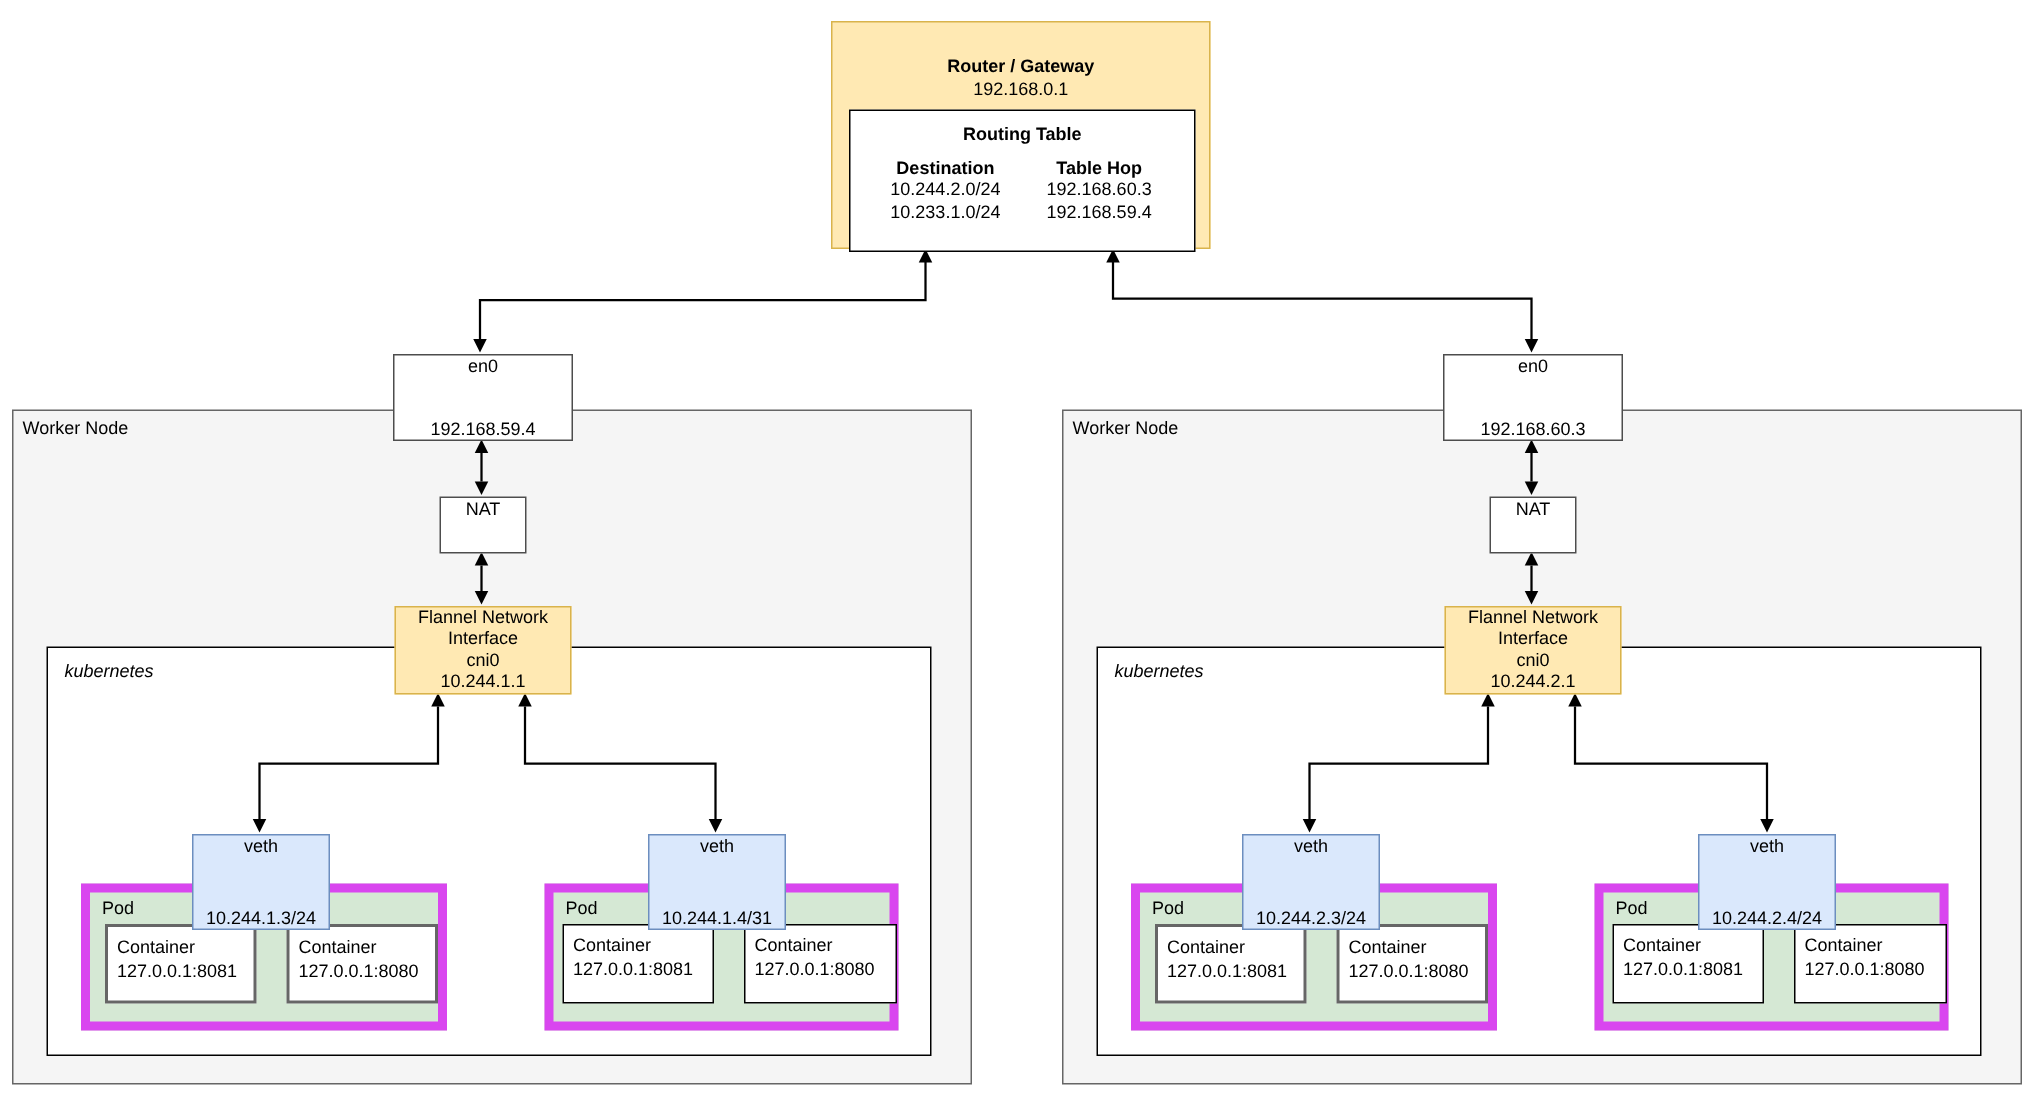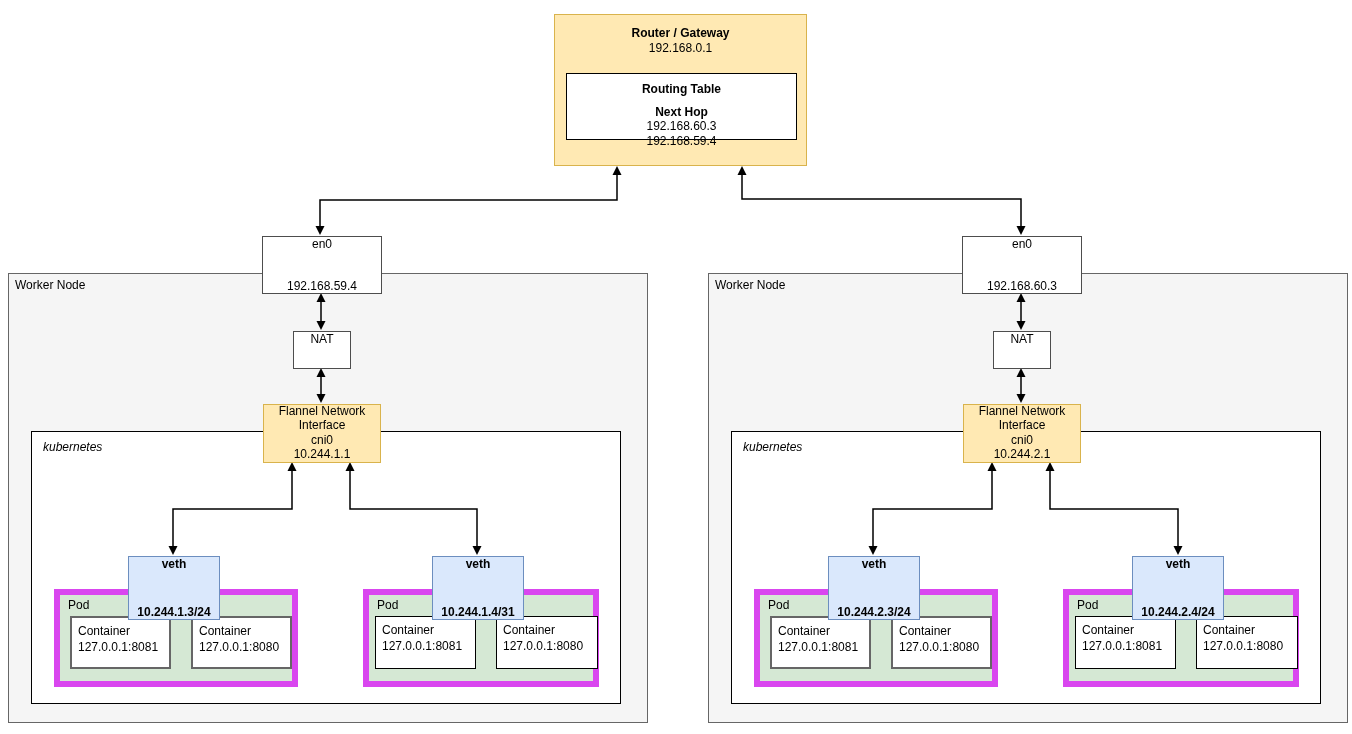--- a/index.html
+++ b/index.html
@@ -21,28 +21,28 @@
   .k8s-box{background:#ffffff;border:1px solid #000000;}
   .k8s-label{position:absolute;top:8px;left:11px;font-style:italic;}
   .pod{background:#d5e8d4;border:6px solid #d946ef;}
   .pod-label{position:absolute;top:3px;left:8px;}
 
   
   .z10{z-index:10;}
   .z11{z-index:11;}
   .en0-box,.nat-box{background:#ffffff;border:1px solid #4d4d4d;}
   .yellow-box{background:#ffe9b3;border:1px solid #d9b34c;}
-  .veth-box{background:#dae8fc;border:1px solid #6c8ebf;font-weight:bold;}
+  .veth-box{background:#dae8fc;border:1px solid #6c8ebf;}
   .container-box{background:#ffffff;padding:5px 4px 0 6px;line-height:1.35;}
   .container-gray{border:2px solid #666666;}
   .container-black{border:1px solid #000000;}
   .flannel-text{line-height:1.15;}
 
   
-  .router-box{background:#ffe9b3;border:1px solid #d9b34c;text-align:center;padding-top:11px;line-height:1.25;}
+  .router-box{background:#ffe9b3;border:1px solid #d9b34c;text-align:center;padding-top:22px;line-height:1.25;}
   .routing-table{background:#ffffff;border:1px solid #000000;text-align:center;padding-top:8px;color:#000;}
   .rt-cols{display:flex;padding:0 12px;margin-top:8px;}
   .rt-col{flex:1;line-height:1.2;}
 
   
   .wires{position:absolute;left:0;top:0;z-index:5;pointer-events:none;}
   .wires path{fill:none;stroke:#000;stroke-width:1.5;}
   .wires polygon{fill:#000;stroke:none;}
 </style>
 </head>
@@ -109,25 +109,30 @@
     <g>
       <path d="M1050,471 V509 H1178 V546"></path>
       <polygon points="1050,462 1045.5,471 1054.5,471"></polygon>
       <polygon points="1178,555 1173.5,546 1182.5,546"></polygon>
     </g>
   </svg>
 
   <div class="abs router-box z10" style="left:554px;top:14px;width:253px;height:152px;">
     <div class="bold">Router / Gateway</div>
     <div>192.168.0.1</div>
-    <div class="abs routing-table" style="left:11px;top:58px;width:231px;height:67px;">
+    <div class="abs routing-table" style="left:11px;top:58px;width:231px;height:95px;">
       <div class="bold">Routing Table</div>
       <div class="rt-cols">
         <div class="rt-col">
-          <div class="bold">Next Hop</div>
+          <div class="bold">Destination</div>
+          <div>10.244.2.0/24</div>
+          <div>10.233.1.0/24</div>
+        </div>
+        <div class="rt-col">
+          <div class="bold">Table Hop</div>
           <div>192.168.60.3</div>
           <div>192.168.59.4</div>
         </div>
       </div>
     </div>
   </div>
 
   <div class="abs worker-node" style="left:8px;top:273px;width:640px;height:450px;">
     <div class="node-label">Worker Node</div>
 

